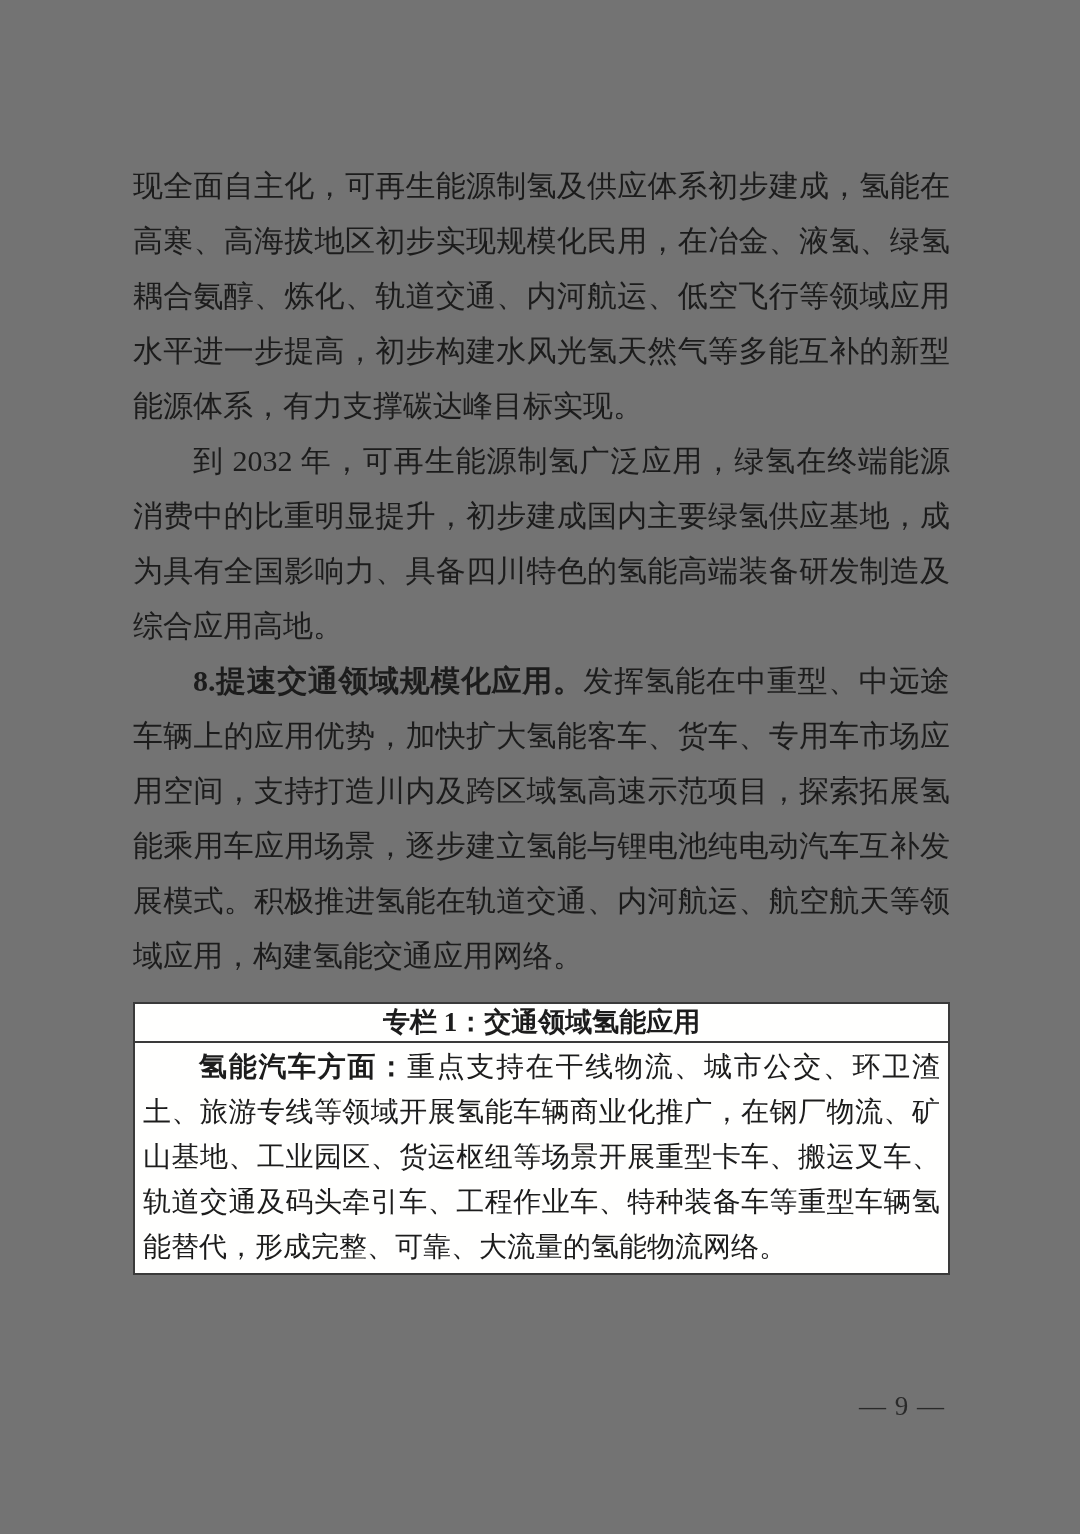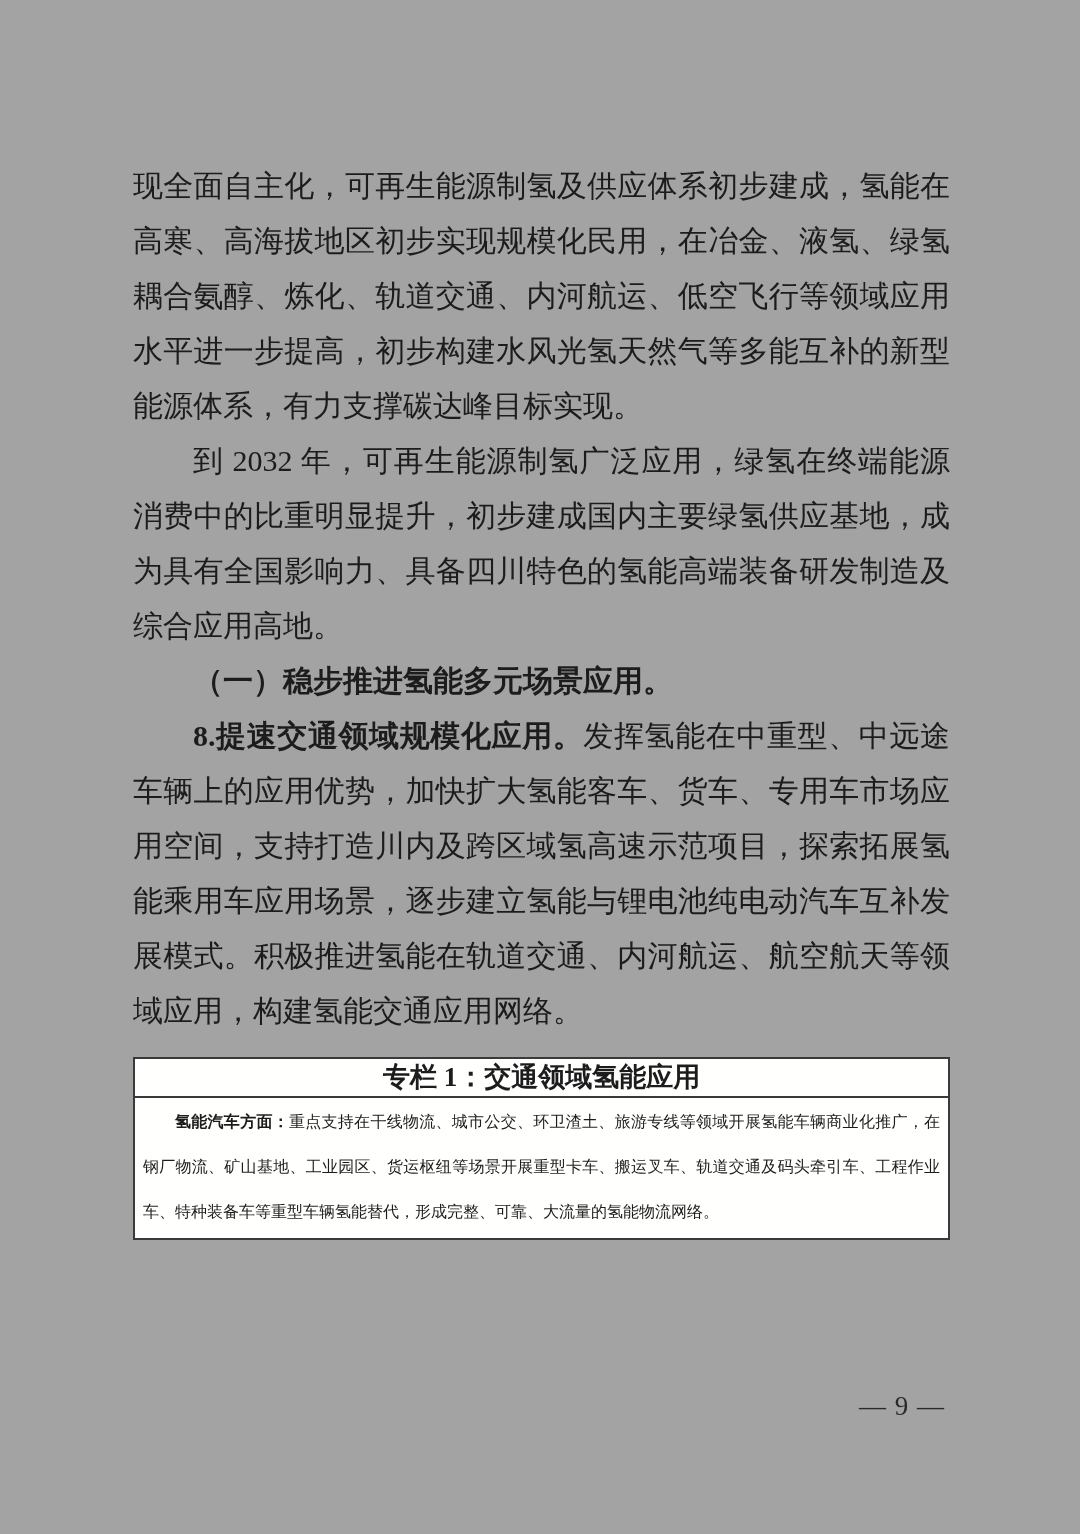--- a/index.html
+++ b/index.html
@@ -4,21 +4,21 @@
 <style>
   html, body {
     margin: 0;
     padding: 0;
     background: #ffffff;
   }
   .page {
     position: relative;
     width: 1080px;
     height: 1534px;
-    background: #a3a3a3;
+    background: #737373;
     overflow: hidden;
     font-family: "Liberation Serif", "DejaVu Serif", serif;
     color: #1c1c1c;
   }
   .content {
     position: absolute;
     left: 133px;
     top: 158px;
     width: 817px;
   }
@@ -38,21 +38,21 @@
   }
   .column-box-title {
     font-size: 27px;
     line-height: 35px;
     font-weight: bold;
     text-align: center;
     border-bottom: 2px solid #3a3a3a;
     padding: 1px 0;
   }
   .column-box-body {
-    font-size: 16px;
+    font-size: 28px;
     line-height: 45px;
     text-align: justify;
     text-indent: 2em;
     padding: 1px 8px 4px 8px;
     color: #1c1c1c;
   }
   .page-number {
     position: absolute;
     top: 1390px;
     right: 135px;
@@ -66,21 +66,20 @@
 <body>
 
 <div class="page">
   <div class="content">
 
     <p class="para">现全面自主化，可再生能源制氢及供应体系初步建成，氢能在高寒、高海拔地区初步实现规模化民用，在冶金、液氢、绿氢耦合氨醇、炼化、轨道交通、内河航运、低空飞行等领域应用水平进一步提高，初步构建水风光氢天然气等多能互补的新型能源体系，有力支撑碳达峰目标实现。</p>
 
     <p class="para indent">到 2032 年，可再生能源制氢广泛应用，绿氢在终端能源消费中的比重明显提升，初步建成国内主要绿氢供应基地，成为具有全国影响力、具备四川特色的氢能高端装备研发制造及综合应用高地。</p>
 
 
-    <p class="para indent bold">（一）稳步推进氢能多元场景应用。</p>
 
     <p class="para indent"><span class="bold">8.提速交通领域规模化应用。</span><span>发挥氢能在中重型、中远途车辆上的应用优势，加快扩大氢能客车、货车、专用车市场应用空间，支持打造川内及跨区域氢高速示范项目，探索拓展氢能乘用车应用场景，逐步建立氢能与锂电池纯电动汽车互补发展模式。积极推进氢能在轨道交通、内河航运、航空航天等领域应用，构建氢能交通应用网络。</span></p>
 
     <div class="column-box">
       <div class="column-box-title">专栏 1：交通领域氢能应用</div>
       <div class="column-box-body"><span class="bold">氢能汽车方面：</span><span>重点支持在干线物流、城市公交、环卫渣土、旅游专线等领域开展氢能车辆商业化推广，在钢厂物流、矿山基地、工业园区、货运枢纽等场景开展重型卡车、搬运叉车、轨道交通及码头牵引车、工程作业车、特种装备车等重型车辆氢能替代，形成完整、可靠、大流量的氢能物流网络。</span></div>
     </div>
 
   </div>
 

